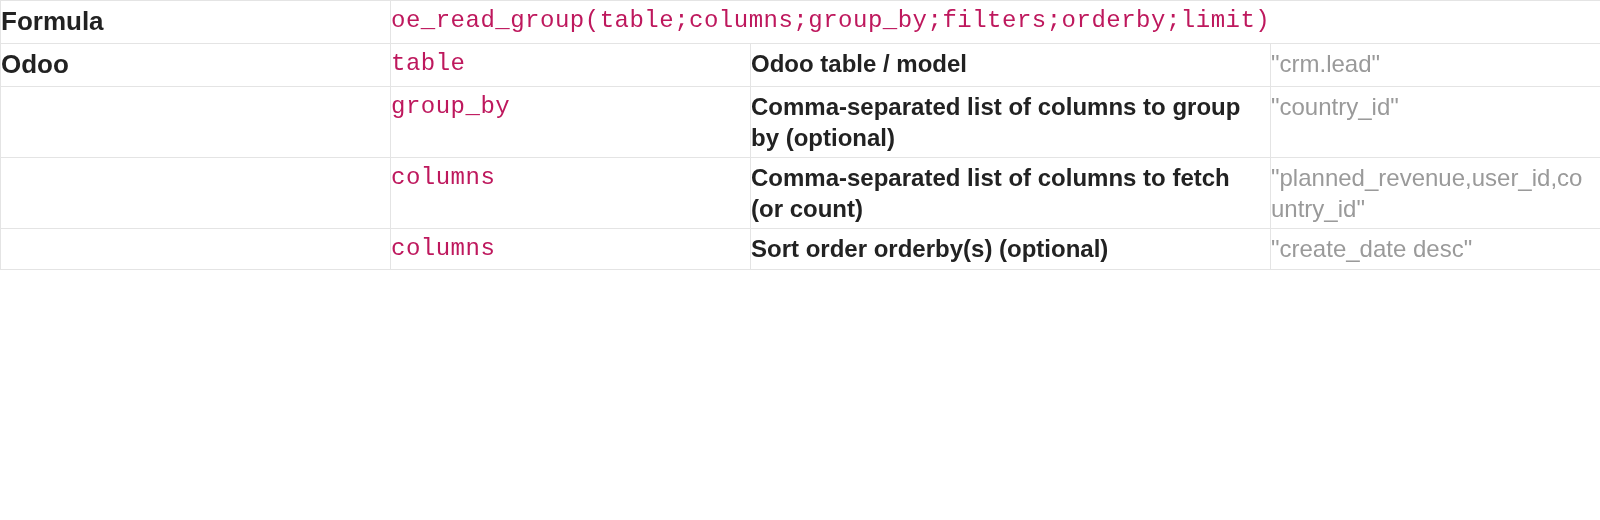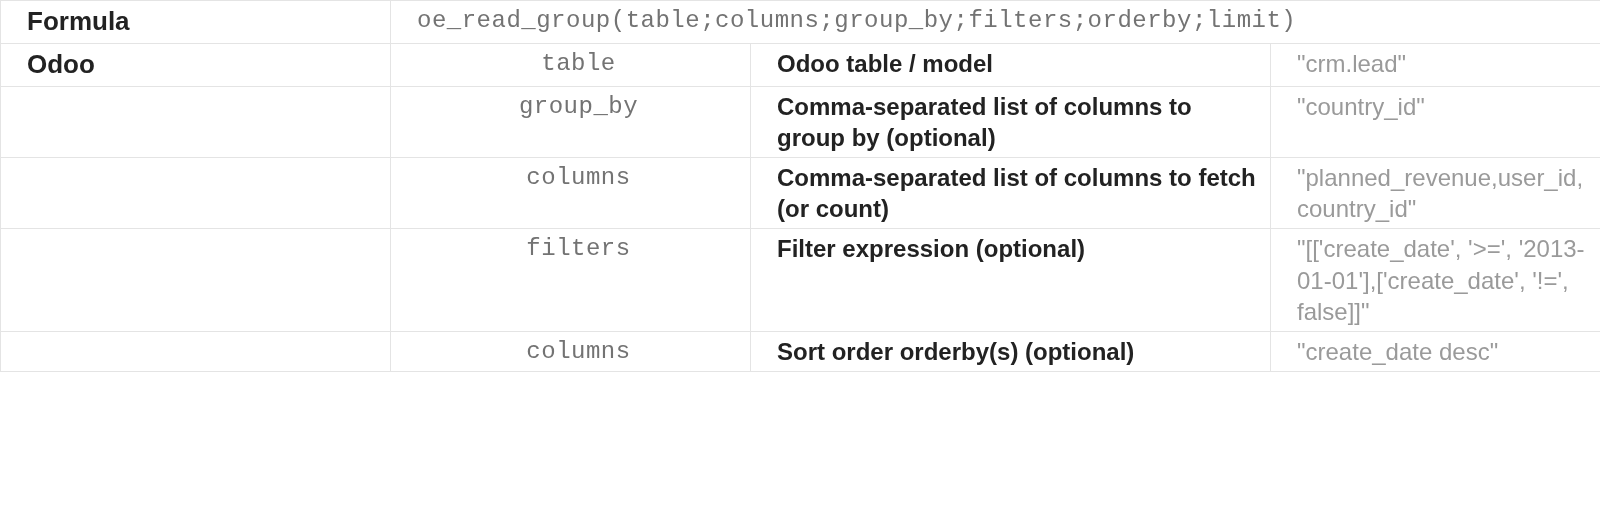--- a/index.html
+++ b/index.html
@@ -12,34 +12,34 @@
     font-size: 24px;
     color: #222;
   }
   table.doc {
     border-collapse: collapse;
     width: 1600px;
     table-layout: fixed;
   }
   table.doc td {
     border: 1px solid #e4e4e4;
-    padding: 4px 10px 4px 26px;
+    padding: 4px 10px 4px 0;
     vertical-align: top;
     word-wrap: break-word;
     overflow-wrap: break-word;
     line-height: 1.3;
   }
   td.col-label { width: 390px; }
-  td.col-arg   { width: 360px; vertical-align: bottom; text-align: center; }
+  td.col-arg   { width: 360px; vertical-align: bottom; }
   td.col-desc  { width: 520px; font-weight: bold; }
   td.col-ex    { width: 330px; }
   .bold { font-weight: bold; font-size: 26px; }
   .code {
     font-family: "Courier New", Courier, monospace;
-    color: #737373;
+    color: #be185d;
     letter-spacing: 0.5px;
   }
   .ex {
     color: #9a9a9a;
   }
 </style>
 </head>
 <body>
 
 <table class="doc">
@@ -70,26 +70,20 @@
       <td class="col-ex ex">"country_id"</td>
     </tr>
 
     <tr>
       <td class="col-label"></td>
       <td class="col-arg code">columns</td>
       <td class="col-desc">Comma-separated list of columns to fetch (or count)</td>
       <td class="col-ex ex">"planned_revenue,user_id,country_id"</td>
     </tr>
 
-    <tr>
-      <td class="col-label"></td>
-      <td class="col-arg code">filters</td>
-      <td class="col-desc">Filter expression (optional)</td>
-      <td class="col-ex ex"> "[['create_date', '&gt;=', '2013-01-01'],['create_date', '!=', false]]"</td>
-    </tr>
 
     <tr>
       <td class="col-label"></td>
       <td class="col-arg code">columns</td>
       <td class="col-desc">Sort order orderby(s)  (optional)</td>
       <td class="col-ex ex">"create_date desc"</td>
     </tr>
 
 
   </tbody>

